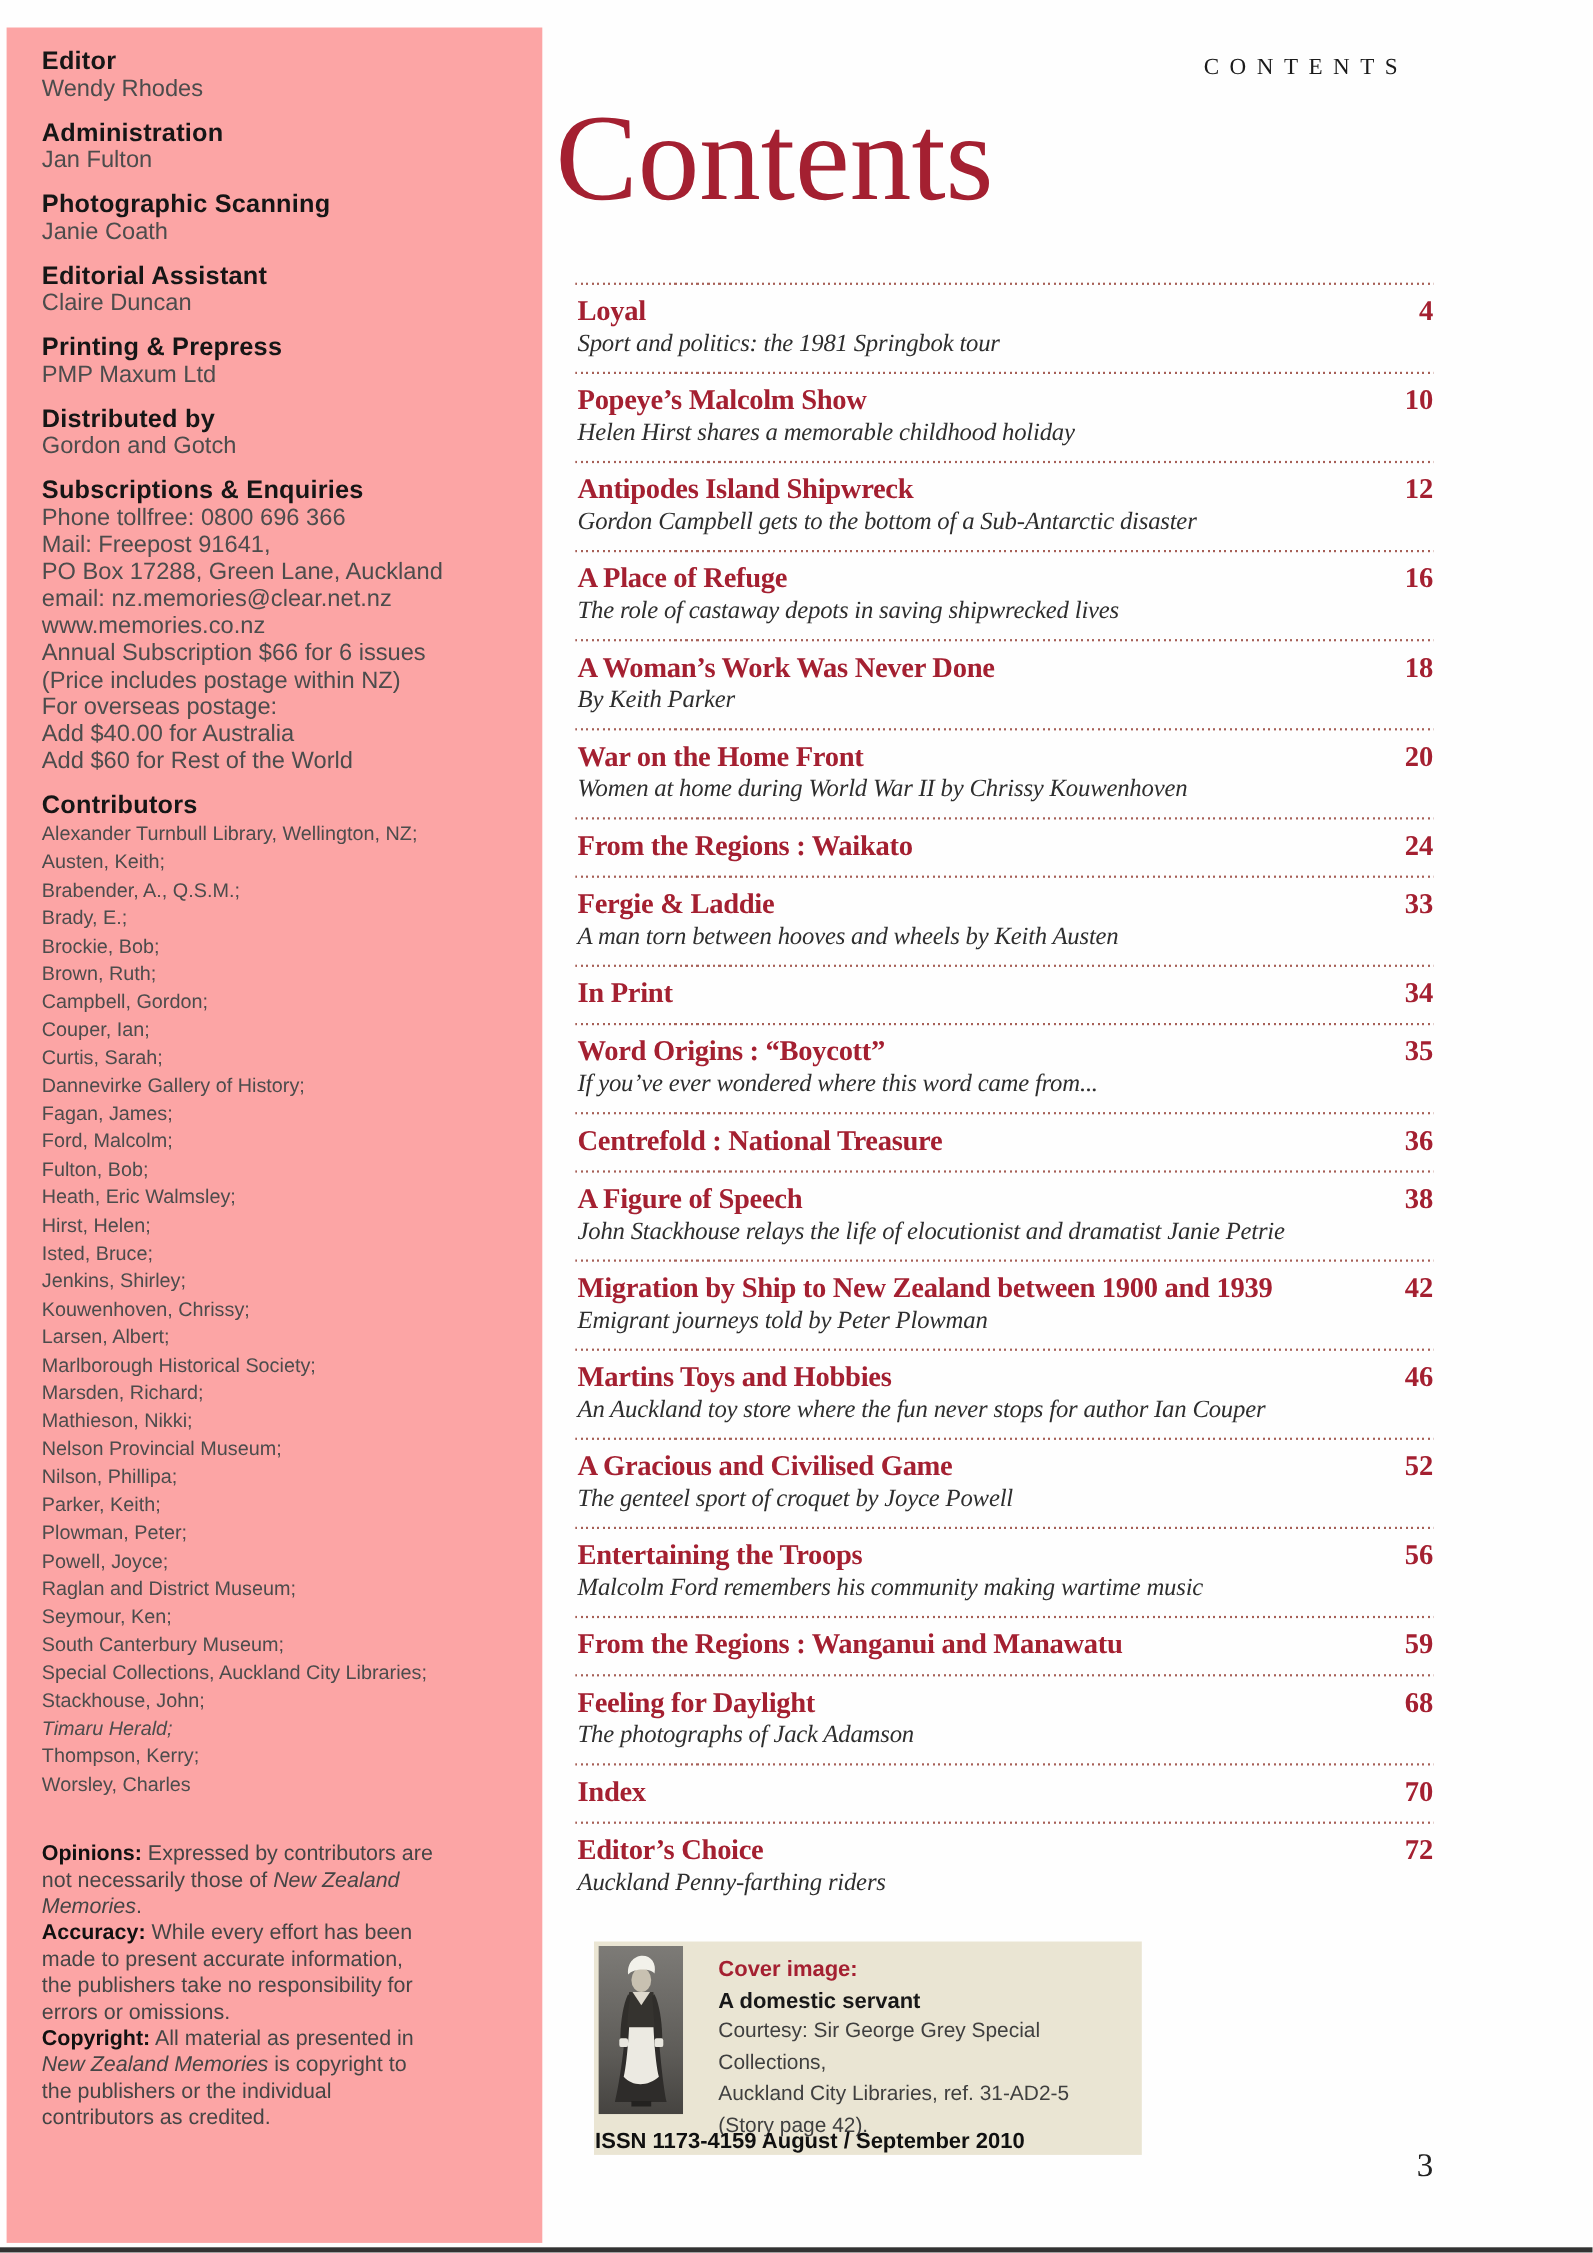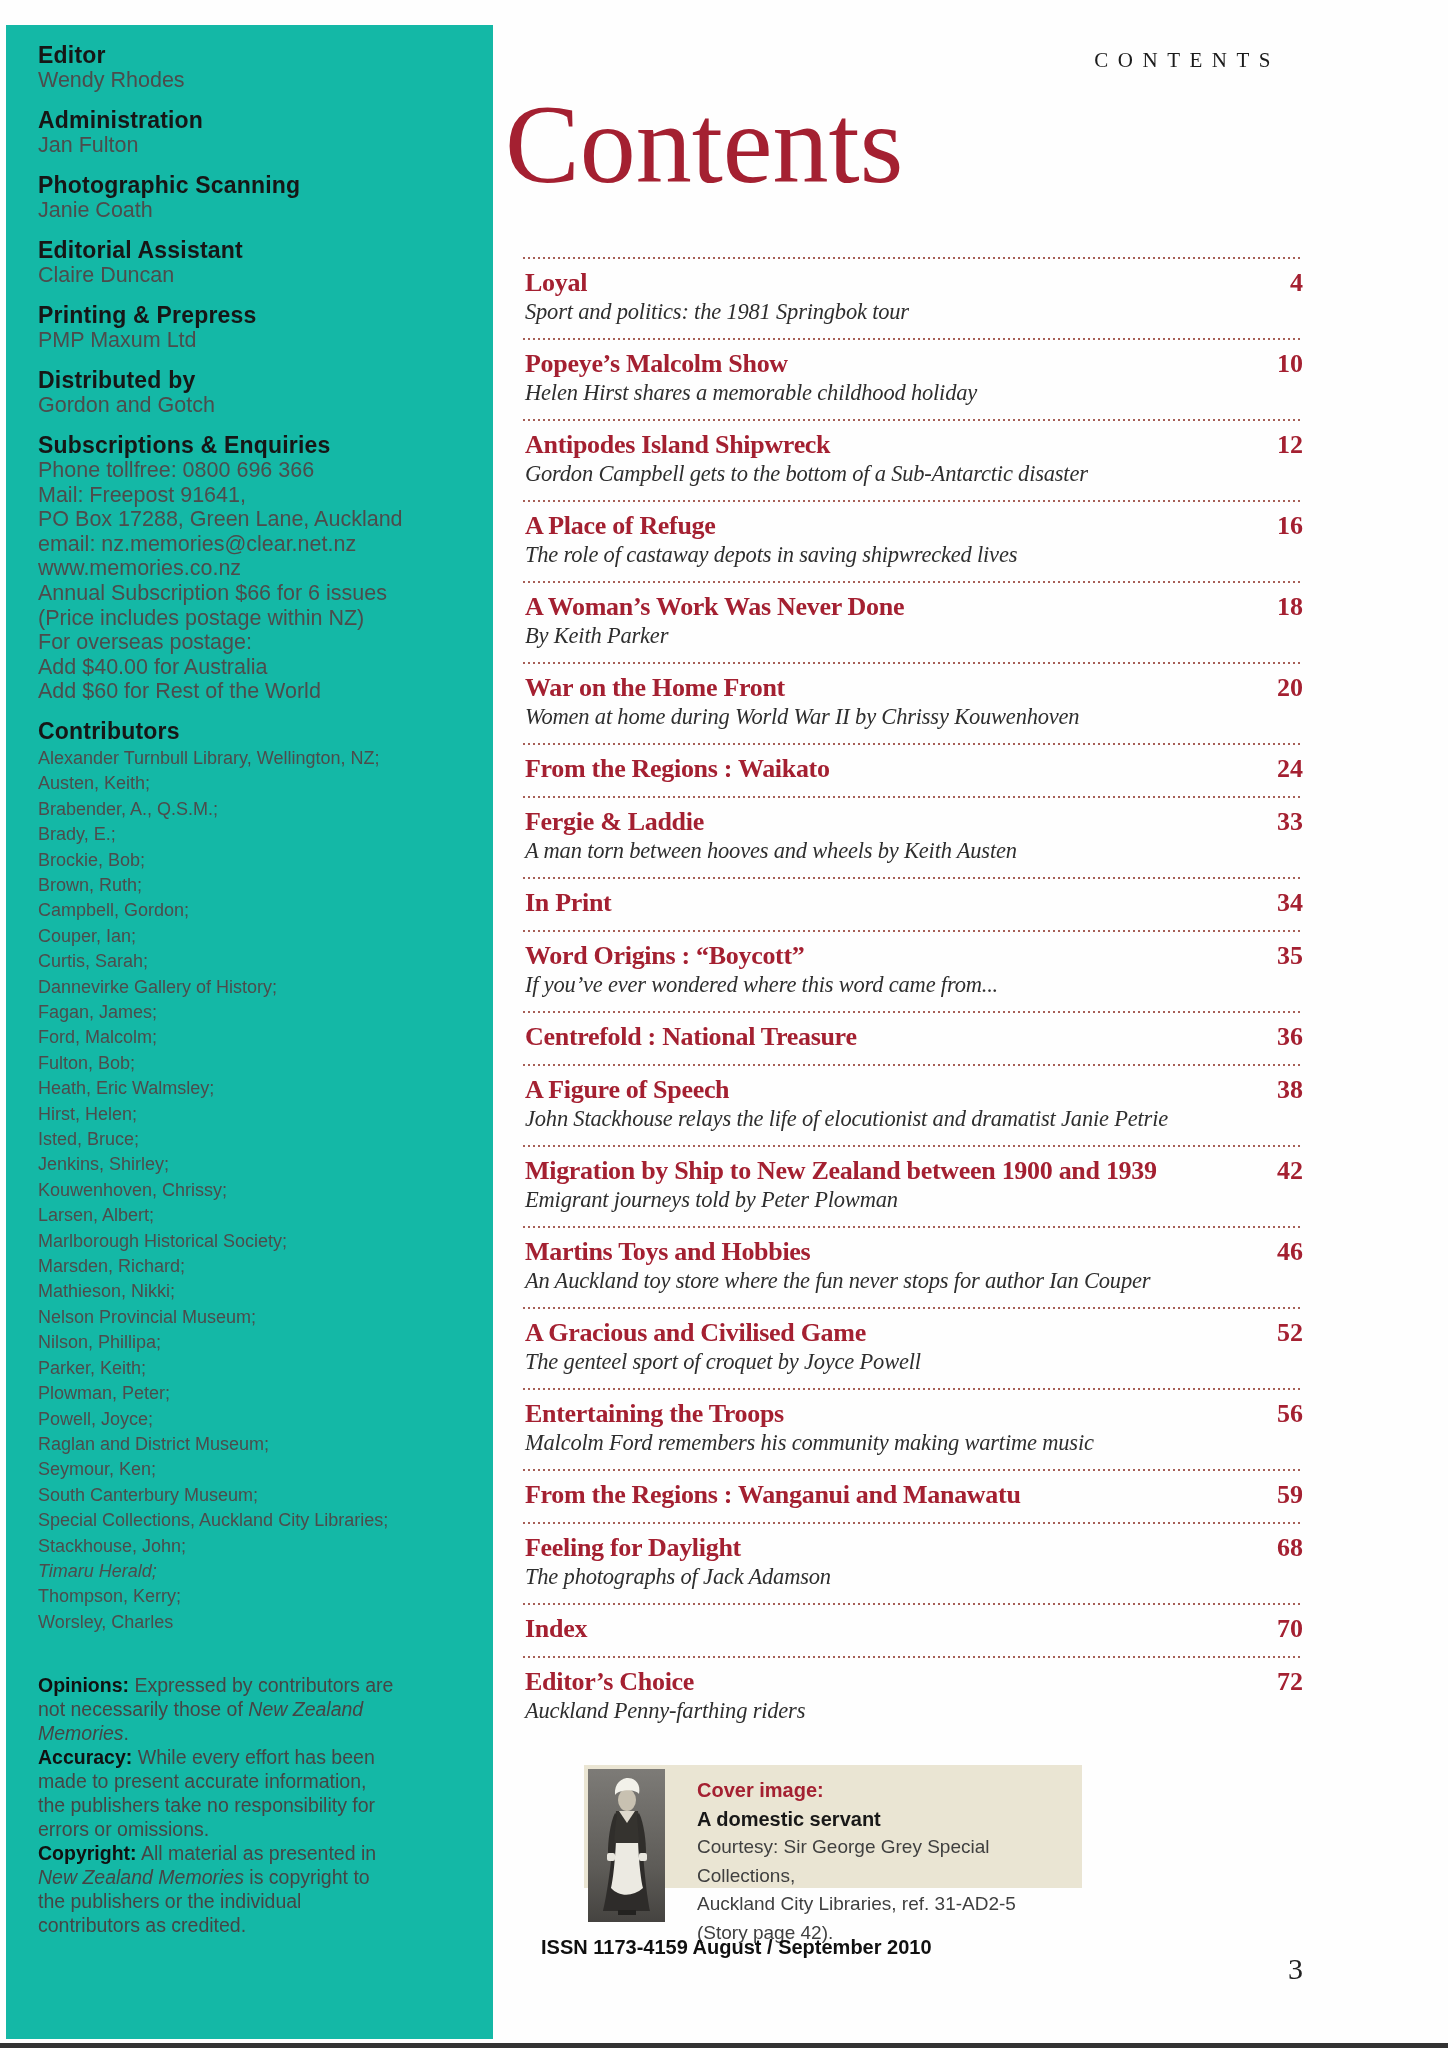--- a/index.html
+++ b/index.html
@@ -1,21 +1,21 @@
 <!DOCTYPE html>
 <html><head>
 <meta charset="utf-8">
 <style>
   html,body{margin:0;padding:0;background:#ffffff;}
   .page{position:relative;width:1448px;height:2048px;background:#fefefe;overflow:hidden;
         font-family:"Liberation Sans",sans-serif;color:#222;}
 
   
   .sidebar{position:absolute;left:6px;top:25px;width:487px;height:2014px;
-           background:#14b8a6;box-sizing:border-box;padding:18px 10px 0 32px;}
+           background:#fca5a5;box-sizing:border-box;padding:18px 10px 0 32px;}
   .mast-section{margin-bottom:15px;}
   .side-heading{font-weight:bold;font-size:23px;line-height:25px;color:#161616;letter-spacing:.2px;}
   .mast-name{font-size:21.5px;line-height:25px;color:#4c4c4c;}
   .subs{margin-top:5px;margin-bottom:15px;}
   .side-line{font-size:21.5px;line-height:24.6px;color:#4c4c4c;}
   .contrib-list{margin-top:2px;}
   .contrib-line{font-size:18px;line-height:25.4px;color:#4c4c4c;}
   .notices{margin-top:38px;width:356px;}
   .notices p{margin:0;font-size:19.5px;line-height:24px;color:#454545;}
   .notices .b{font-weight:bold;color:#111;}
@@ -34,21 +34,21 @@
   .toc-entry::before{content:"";position:absolute;top:0;left:0;right:0;height:2px;
      background:repeating-linear-gradient(90deg,rgba(151,67,57,.85) 0 2px,rgba(151,67,57,0) 2px 5px);}
   .toc-row{display:flex;align-items:baseline;}
   .toc-title{flex:1;font-family:Liberation Serif, serif;font-weight:bold;font-size:26px;
              line-height:30px;letter-spacing:-.3px;color:var(--red);}
   .toc-page{font-family:"Liberation Serif",serif;font-weight:bold;font-size:26px;color:var(--red);}
   .toc-sub{font-family:"Liberation Serif",serif;font-style:italic;font-size:22.5px;
            line-height:28px;letter-spacing:-.2px;color:#2e2e2e;}
 
   
-  .cover{position:absolute;left:540px;top:1765px;width:498px;height:123px;background:#eae5d3;margin-left:44px;}
+  .cover{position:absolute;left:540px;top:1765px;width:498px;height:194px;background:#eae5d3;}
   .cover-photo{position:absolute;left:4px;top:4px;width:77px;height:153px;display:block;}
   .cover-text{position:absolute;left:113px;top:11px;}
   .cover-text p{margin:0;line-height:28.5px;}
   .cover-label{font-weight:bold;font-size:20px;color:var(--red);}
   .cover-title{font-weight:bold;font-size:20px;color:#181818;}
   .cover-line{font-size:19px;color:#3f3f3f;}
 
   
   .issn{position:absolute;left:541px;top:1936px;font-weight:bold;font-size:20px;color:#101010;}
   .folio{position:absolute;left:1288px;top:1952px;font-family:"Liberation Serif",serif;

